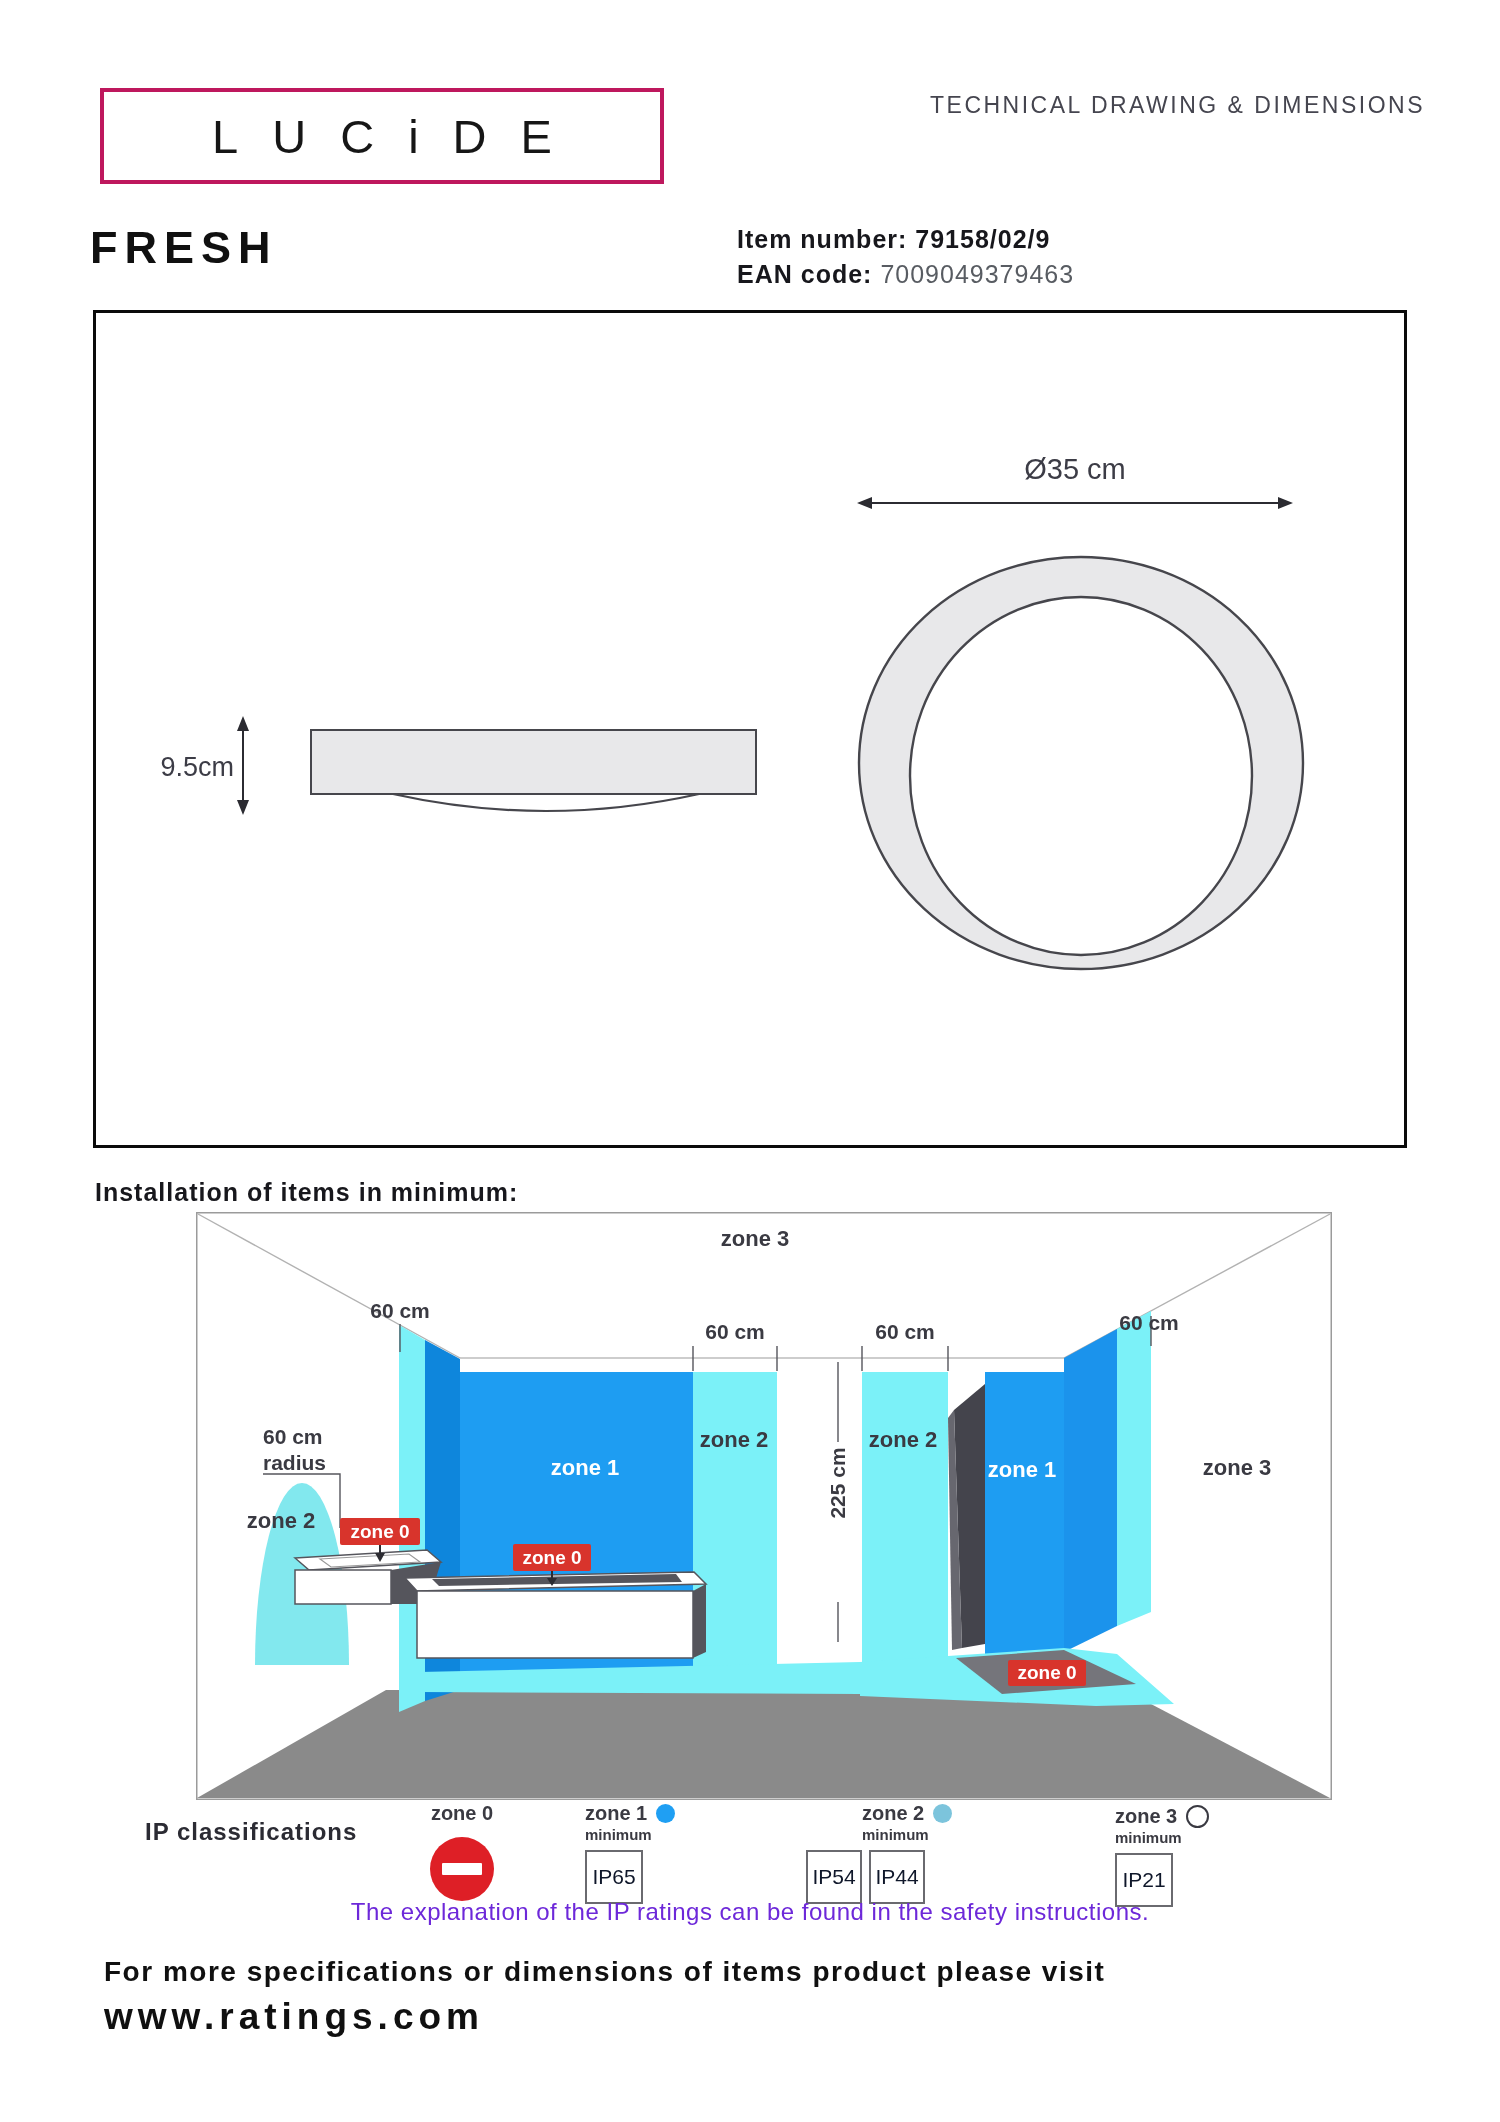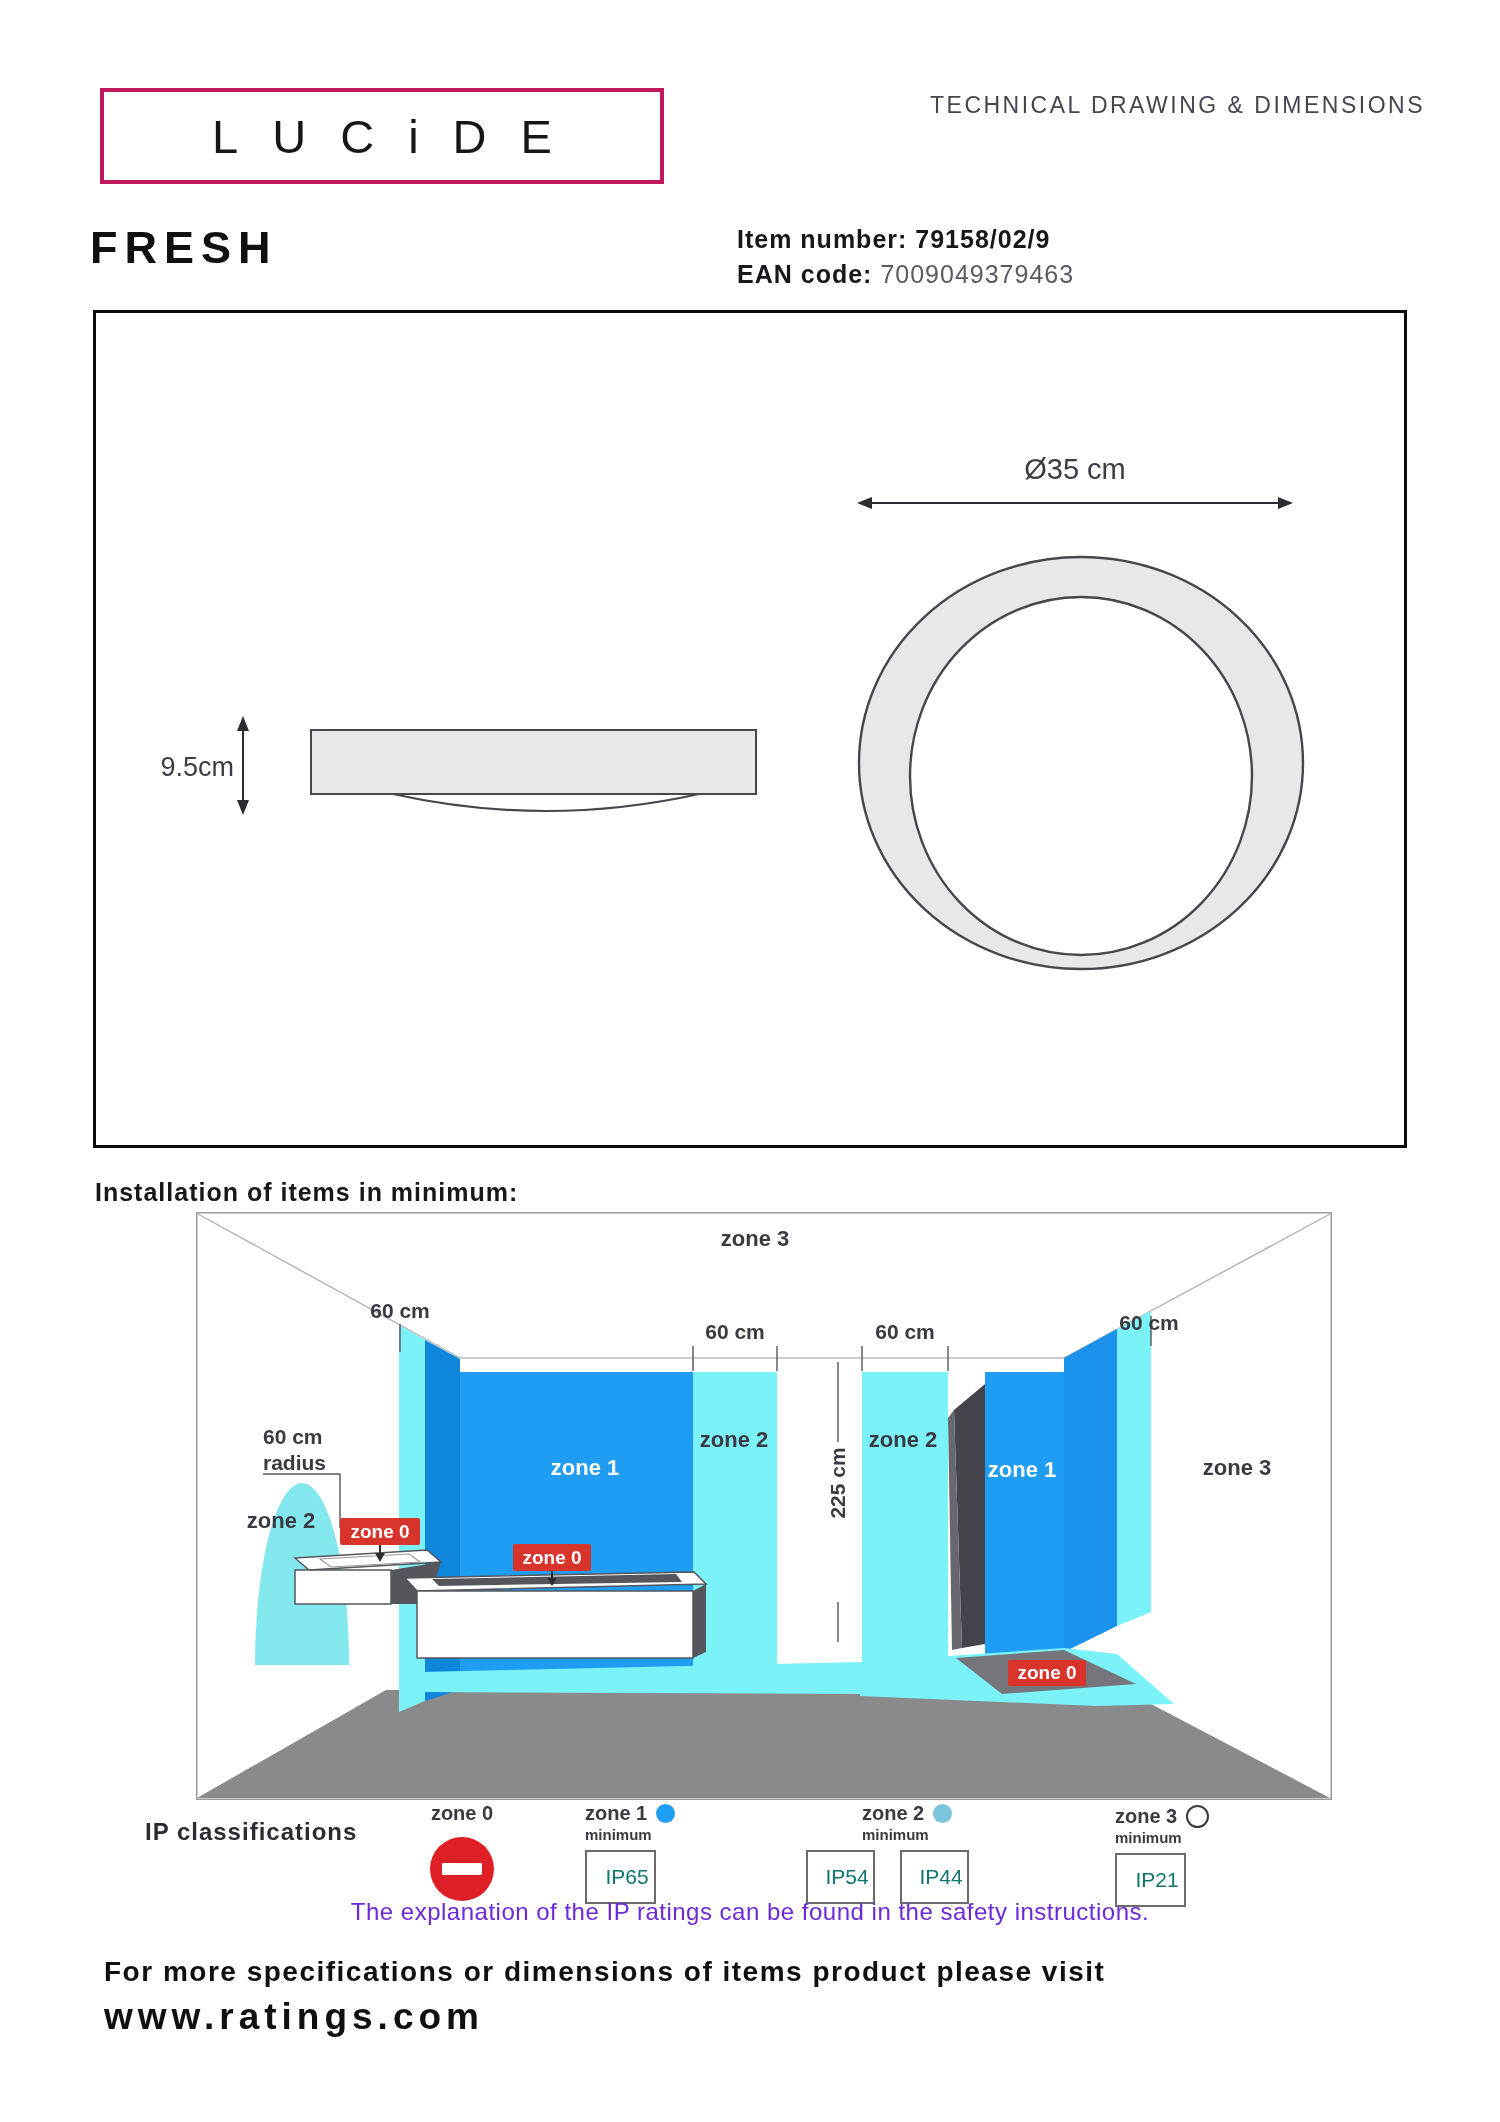--- a/index.html
+++ b/index.html
@@ -31,21 +31,21 @@
   .diagram-label.white{fill:#ffffff;}
   .dim-label{font-weight:bold;font-size:21px;fill:#3a3a42;}
   .badge-text{font-weight:bold;font-size:19px;fill:#ffffff;}
   .dline{stroke:#55555c;stroke-width:1.4;}
 
   
   .ip-heading{left:145px;top:1818px;font-size:24px;font-weight:bold;letter-spacing:1px;color:#2b2b33;}
   .ip-zone-label{font-size:20px;font-weight:bold;color:#3a3a42;display:flex;align-items:center;gap:9px;}
   .ip-min{font-size:15px;font-weight:bold;color:#3a3a42;margin-top:1px;}
   .ip-box{width:54px;height:50px;border:2px solid #6a6a6f;display:flex;align-items:center;
-          justify-content:center;font-size:21px;color:#0f766e;margin-top:7px;background:#fff;padding-left:13px;}
+          justify-content:center;font-size:21px;color:#0f172a;margin-top:7px;background:#fff;}
   .dot{width:19px;height:19px;border-radius:50%;display:inline-block;}
   .dot-outline{width:19px;height:19px;border-radius:50%;border:2.5px solid #3a3a42;background:#fff;display:inline-block;}
   .no-entry{width:64px;height:64px;border-radius:50%;background:#de1f26;position:relative;margin-top:12px;}
   .no-entry .bar{position:absolute;left:12px;top:26px;width:40px;height:12px;background:#fff;border-radius:1px;}
 
   .ip-note{left:0;top:1898px;width:1500px;text-align:center;font-size:24px;color:#6d28d9;letter-spacing:0.5px;}
 
   .footer-line{left:104px;top:1956px;font-size:28px;font-weight:bold;letter-spacing:1.5px;color:#101010;}
   .footer-url{left:104px;top:1996px;font-size:37px;font-weight:bold;letter-spacing:5px;color:#101010;}
 </style>
@@ -199,21 +199,21 @@
   <div class="ip-min">minimum</div>
   <div class="ip-box">IP65</div>
 </div>
 
 <div class="abs" style="left:806px;top:1802px;">
   <div class="ip-zone-label" style="margin-left:56px;">
       <span>zone 2</span>
       <span class="dot" style="background:#7cc4dc;"></span>
     </div>
   <div class="ip-min" style="margin-left:56px;">minimum</div>
-  <div style="display:flex;gap:25px;">
+  <div style="display:flex;gap:7px;">
     <div class="ip-box" style="width:52px;">IP54</div>
     <div class="ip-box" style="width:52px;">IP44</div>
   </div>
 </div>
 
 <div class="abs" style="left:1115px;top:1805px;">
   <div class="ip-zone-label">
       <span>zone 3</span>
       <span class="dot-outline"></span>
     </div>

